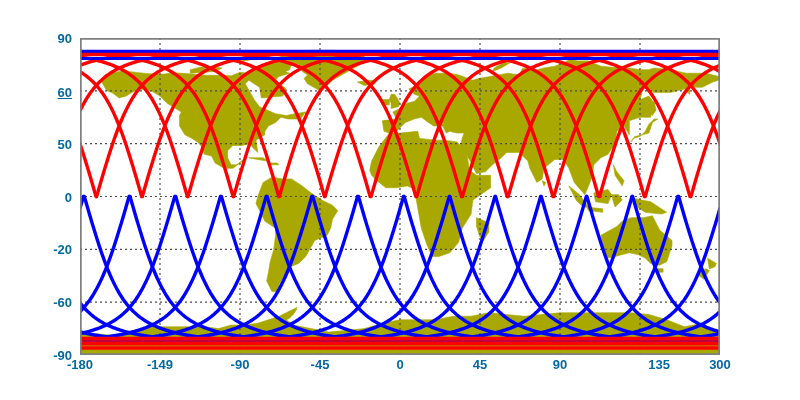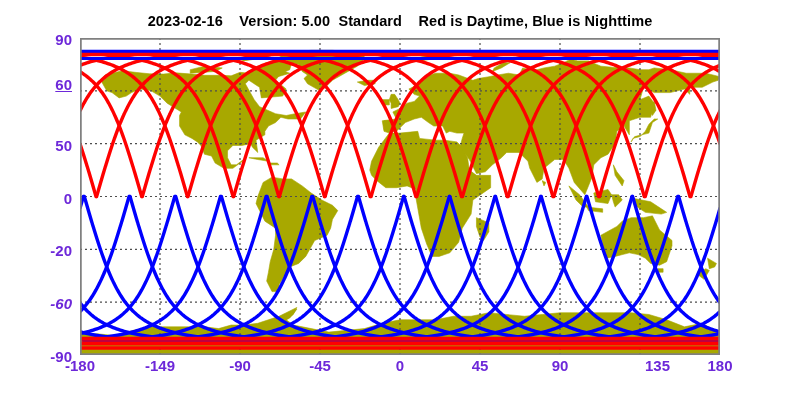--- a/index.html
+++ b/index.html
@@ -39,58 +39,57 @@
     width: 640px;
     height: 317px;
   }
   #plot-svg {
     display: block;
     width: 640px;
     height: 317px;
   }
   .tick-label {
     position: absolute;
-    font-size: 15px;
+    font-size: 13px;
     font-weight: bold;
-    color: #6d28d9;
+    color: #0369a1;
     white-space: pre;
   }
   .ytick {
     text-align: right;
     width: 46px;
   }
   .xtick {
     text-align: center;
     width: 60px;
   }
 </style>
 </head>
 <body>
 
 <div id="page">
 
-  <div id="title">2023-02-16    Version: 5.00  Standard    Red is Daytime, Blue is Nighttime</div>
 
   <div class="tick-label ytick" style="left:26px; top:31px;">90</div>
-  <div class="tick-label ytick" style="left:26px; top:76px;text-decoration:underline;">60</div>
+  <div class="tick-label ytick" style="left:26px; top:85px;text-decoration:underline;">60</div>
   <div class="tick-label ytick" style="left:26px; top:136.7px;">50</div>
   <div class="tick-label ytick" style="left:26px; top:189.5px;">0</div>
   <div class="tick-label ytick" style="left:26px; top:242.3px;">-20</div>
-  <div class="tick-label ytick" style="left:26px; top:295.2px;font-style:italic;">-60</div>
+  <div class="tick-label ytick" style="left:26px; top:295.2px;">-60</div>
   <div class="tick-label ytick" style="left:26px; top:348px;">-90</div>
 
   <div class="tick-label xtick" style="left:50px;  top:357px;">-180</div>
   <div class="tick-label xtick" style="left:130px; top:357px;">-149</div>
   <div class="tick-label xtick" style="left:210px; top:357px;">-90</div>
   <div class="tick-label xtick" style="left:290px; top:357px;text-align:center;">-45</div>
   <div class="tick-label xtick" style="left:370px; top:357px;">0</div>
   <div class="tick-label xtick" style="left:450px; top:357px;">45</div>
   <div class="tick-label xtick" style="left:530px; top:357px;">90</div>
   <div class="tick-label xtick" style="left:610px; top:357px;text-align:right;">135</div>
-  <div class="tick-label xtick" style="left:690px; top:357px;">180</div>
+  <div class="tick-label xtick" style="left:690px; top:357px;">300</div>
 
   <div id="plot-wrap">
     <svg id="plot-svg" viewBox="0 0 640 317" preserveAspectRatio="none">
       <defs>
         <clipPath id="plotclip">
             <rect x="0" y="0" width="640" height="317"></rect>
           </clipPath>
       </defs>
       <rect x="0" y="0" width="640" height="317" fill="#ffffff"></rect>
       <g clip-path="url(#plotclip)">

